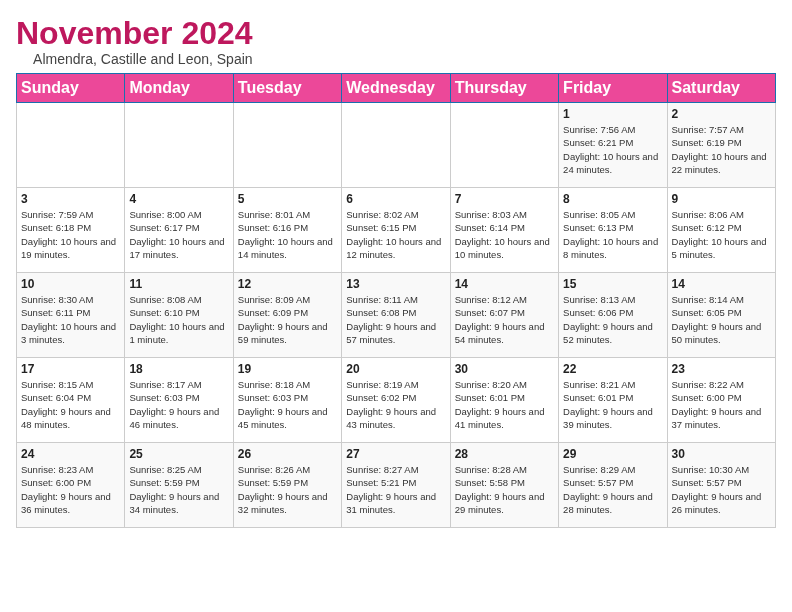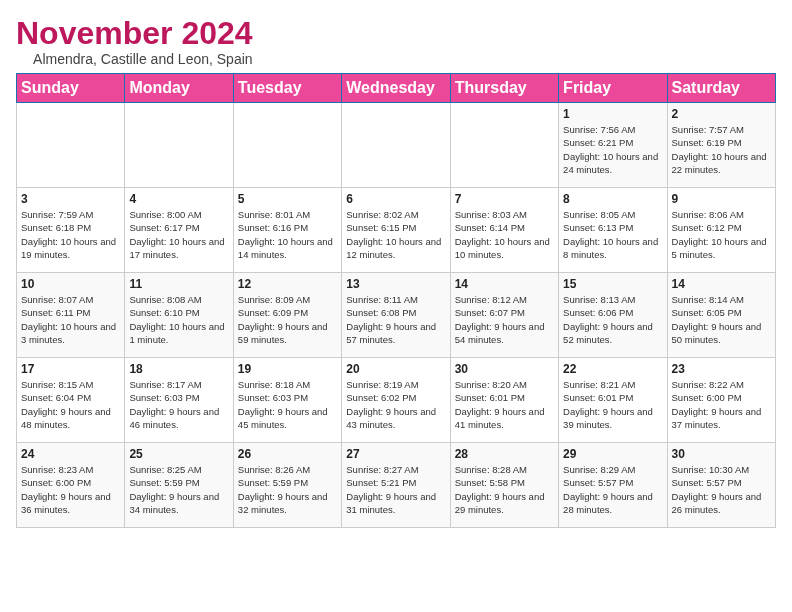--- a/index.html
+++ b/index.html
@@ -169,21 +169,21 @@
         <td>
           <span class="day-num">9</span>
           <div class="day-info">Sunrise: 8:06 AM
 Sunset: 6:12 PM
 Daylight: 10 hours and 5 minutes.</div>
         </td>
       </tr>
       <tr>
         <td>
           <span class="day-num">10</span>
-          <div class="day-info">Sunrise: 8:07 AM
+          <div class="day-info">Sunrise: 8:30 AM
 Sunset: 6:11 PM
 Daylight: 10 hours and 3 minutes.</div>
         </td>
         <td>
           <span class="day-num">11</span>
           <div class="day-info">Sunrise: 8:08 AM
 Sunset: 6:10 PM
 Daylight: 10 hours and 1 minute.</div>
         </td>
         <td>

